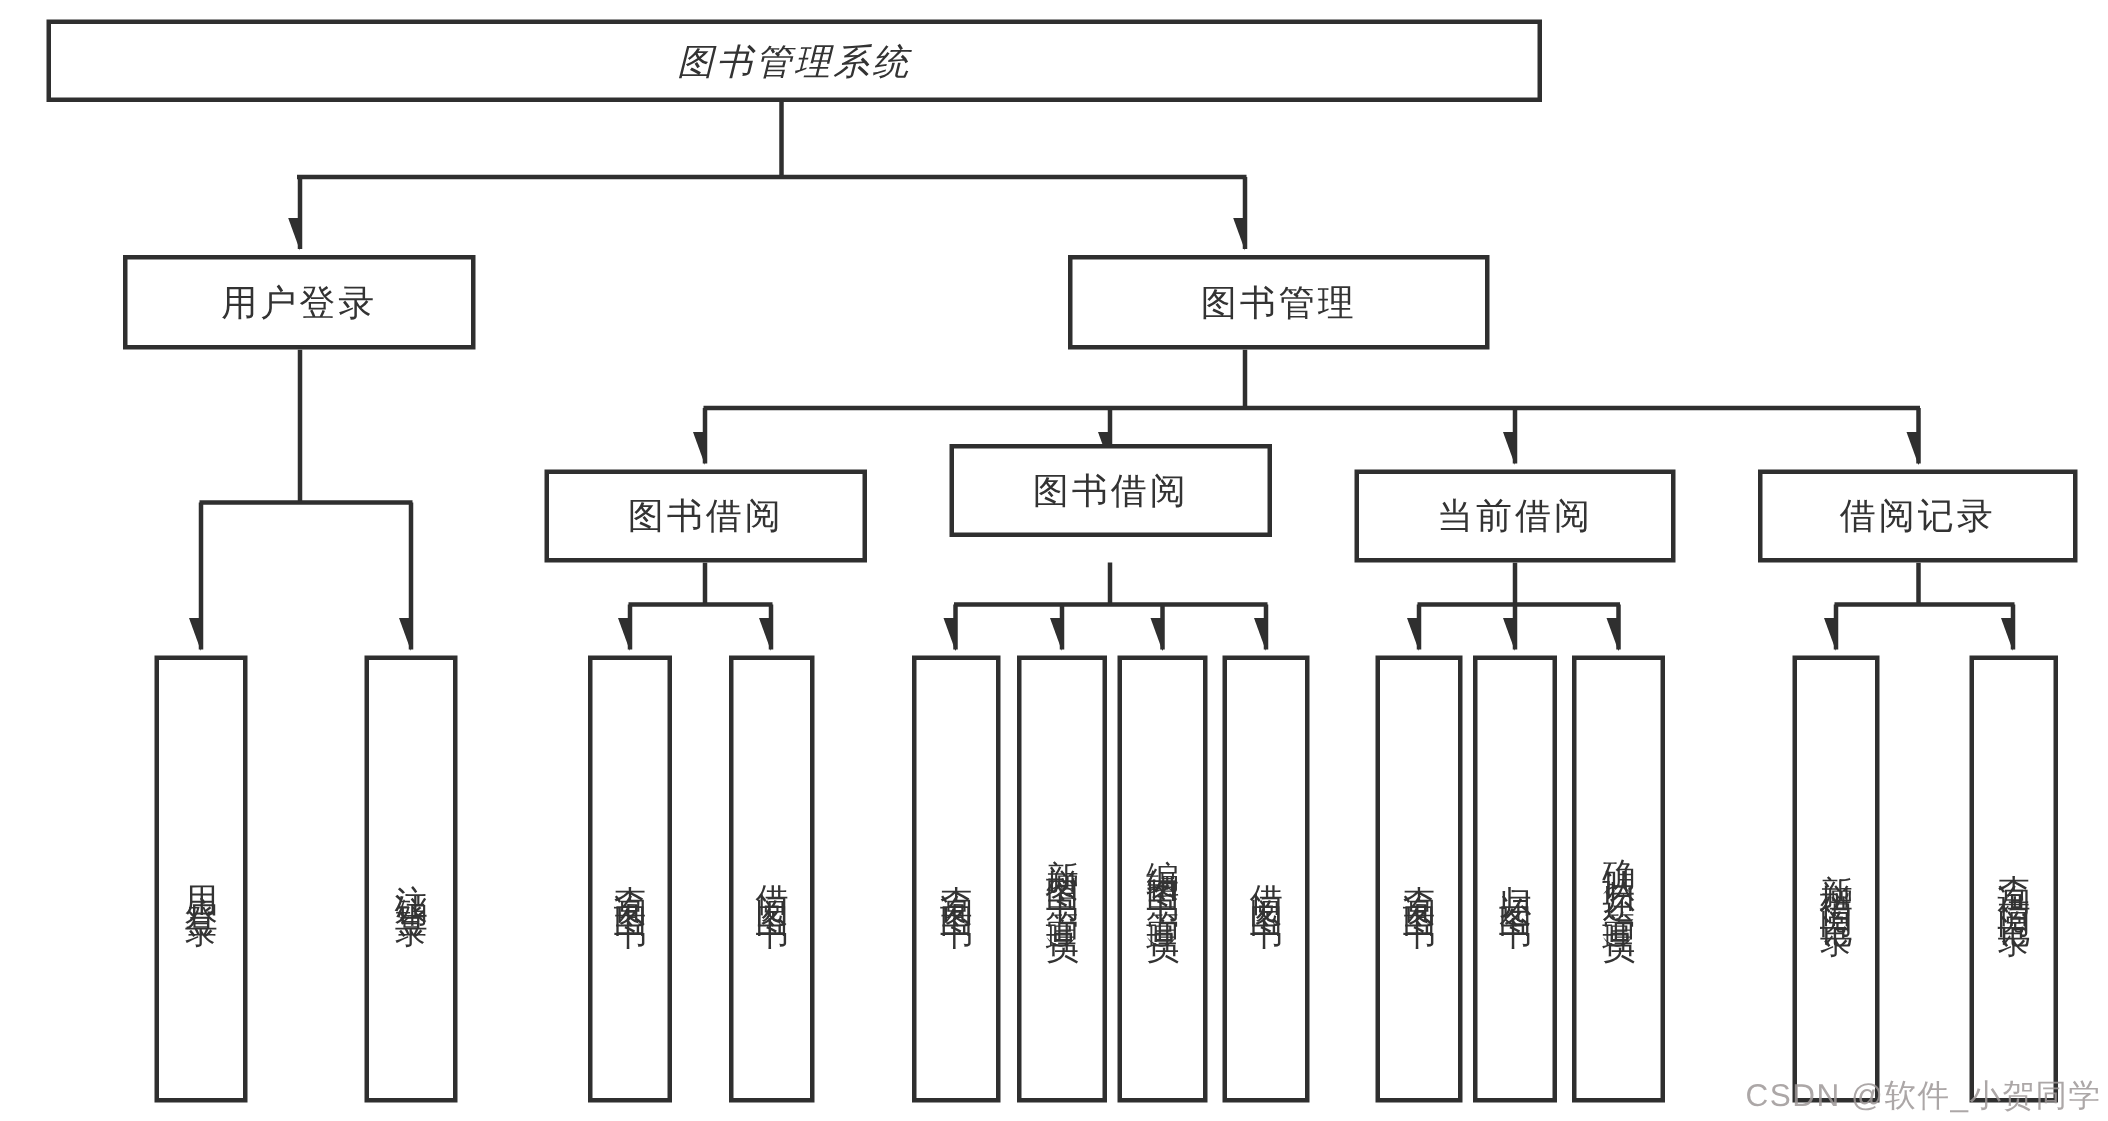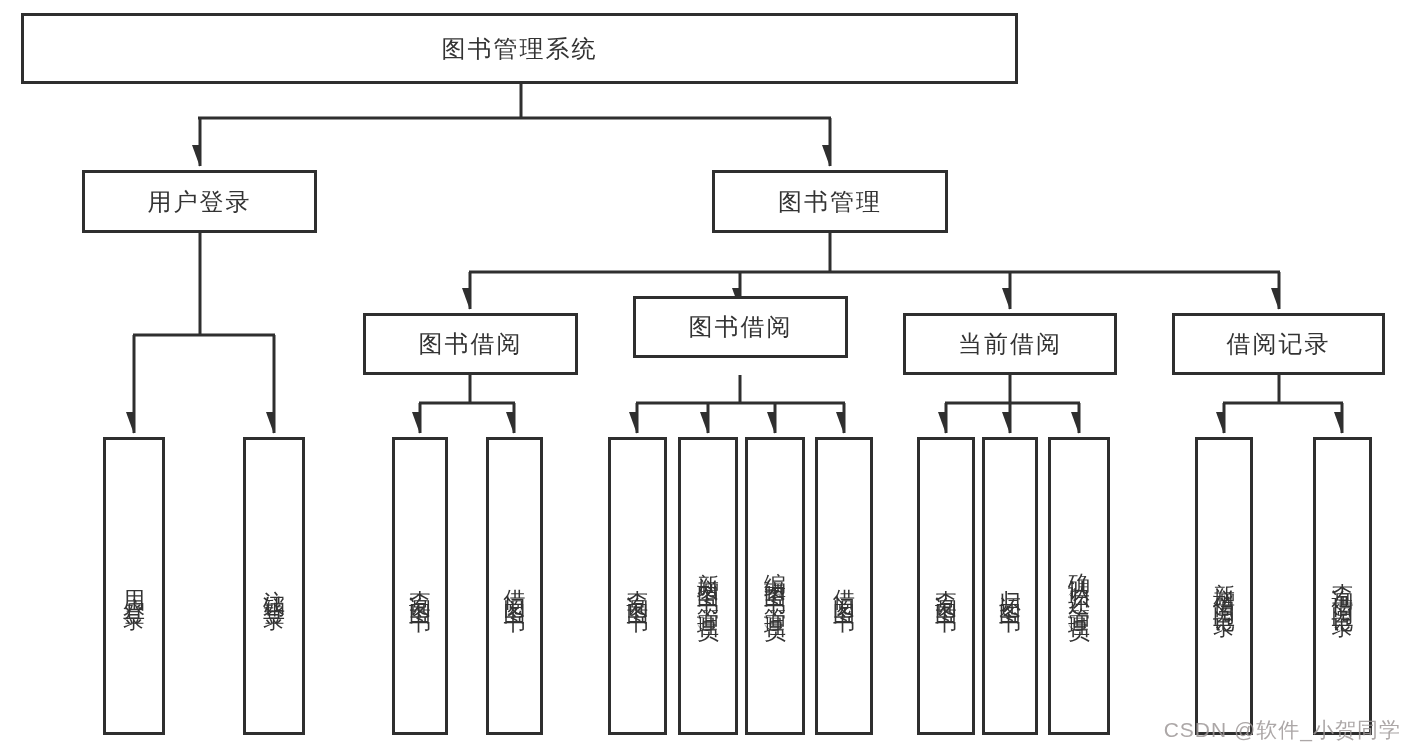--- a/index.html
+++ b/index.html
@@ -106,24 +106,24 @@
       <line x1="1010" y1="403" x2="1010" y2="433" marker-end="url(#arrow)"></line>
       <line x1="1079" y1="403" x2="1079" y2="433" marker-end="url(#arrow)"></line>
 
       <line x1="1279" y1="375" x2="1279" y2="403"></line>
       <line x1="1223" y1="403" x2="1343" y2="403"></line>
       <line x1="1224" y1="403" x2="1224" y2="433" marker-end="url(#arrow)"></line>
       <line x1="1342" y1="403" x2="1342" y2="433" marker-end="url(#arrow)"></line>
     </g>
   </svg>
 
-  <div class="node h" style="left:21px; top:13px; width:997px; height:71px;">图书管理系统</div>
+  <div class="node h" style="left:31px; top:13px; width:997px; height:55px;font-style:italic;">图书管理系统</div>
 
   <div class="node h" style="left:82px; top:170px; width:235px; height:63px;">用户登录</div>
-  <div class="node h" style="left:712px; top:170px; width:236px; height:63px;">图书管理</div>
+  <div class="node h" style="left:712px; top:170px; width:281px; height:63px;">图书管理</div>
 
   <div class="node h" style="left:363px; top:313px; width:215px; height:62px;">图书借阅</div>
   <div class="node h" style="left:633px; top:296px; width:215px; height:62px;">图书借阅</div>
   <div class="node h" style="left:1172px; top:313px; width:213px; height:62px;">借阅记录</div>
   <div class="node h" style="left:903px; top:313px; width:214px; height:62px;">当前借阅</div>
 
   <div class="node v" style="left:103px; top:437px; width:62px; height:298px;">
     <span class="vtext">用户登录</span>
   </div>
   <div class="node v" style="left:243px; top:437px; width:62px; height:298px;">

